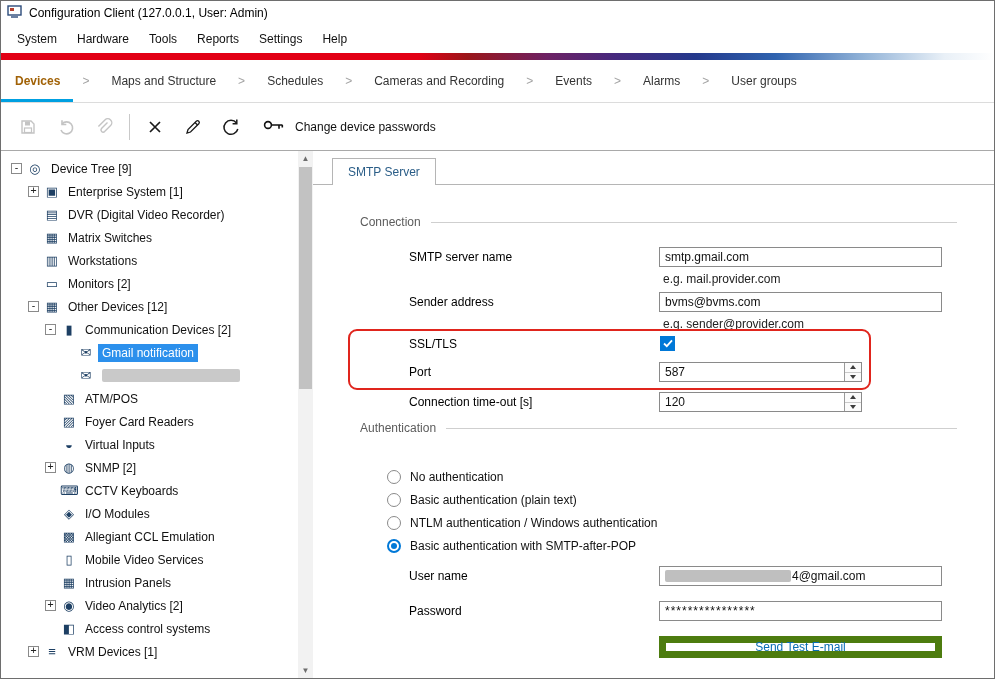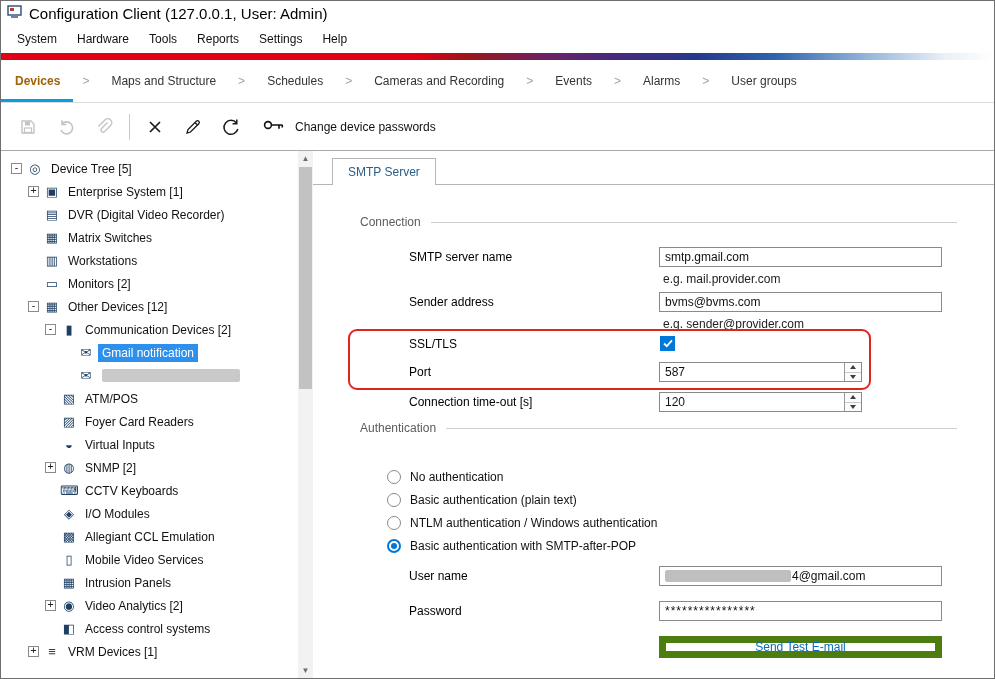--- a/index.html
+++ b/index.html
@@ -6,21 +6,21 @@
   html,body { margin:0; padding:0; }
   body {
     width:995px; height:679px; overflow:hidden; background:#fff;
     font-family:"Liberation Sans", sans-serif; font-size:12px; color:#111;
     position:relative;
   }
   .window { width:995px; height:679px; border:1px solid #6e6e6e; display:flex; flex-direction:column; background:#fff; }
 
   
   .titlebar { height:24px; flex:none; display:flex; align-items:center; gap:7px; padding:0 6px; }
-  .titlebar .ttl { font-size:15px; color:#000; }
+  .titlebar .ttl { font-size:12px; color:#000; }
 
   
   .menubar { height:28px; flex:none; display:flex; align-items:center; padding-left:6px; }
   .menu-item { padding:4px 10px; color:#111; cursor:default; }
 
   
   .stripe { height:7px; flex:none;
     background:linear-gradient(90deg,
       #e20015 0%, #e20015 42%, #9a161a 47%, #6d2264 55%, #45297e 62%,
       #24398c 70%, #2f63af 78%, #93b4d8 87%, #e9f0f7 95%, #ffffff 100%);
@@ -203,21 +203,21 @@
     </div>
   </div>
 
   <div class="main">
 
     <div class="tree">
 
       <div class="trow lvl0">
         <span class="exp">-</span>
         <span class="ticon">◎</span>
-        <span class="tlabel">Device Tree [5]</span>
+        <span class="tlabel">Device Tree [9]</span>
       </div>
       <div class="trow lvl1">
         <span class="exp">+</span>
         <span class="ticon">▣</span>
         <span class="tlabel">Enterprise System [1]</span>
       </div>
       <div class="trow lvl1">
         <span class="exp empty"></span>
         <span class="ticon">▤</span>
         <span class="tlabel">DVR (Digital Video Recorder)</span>

